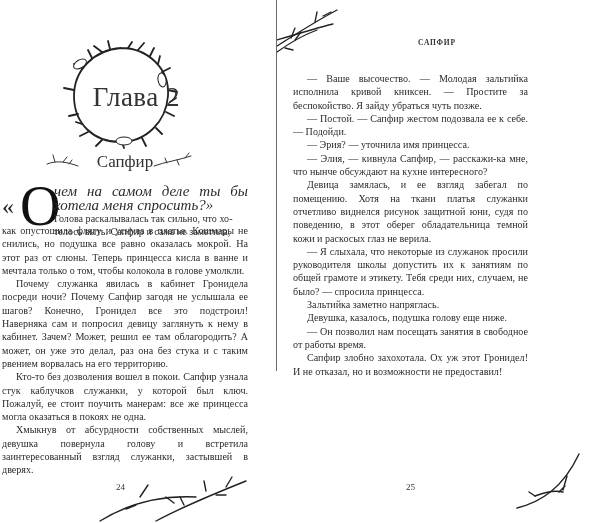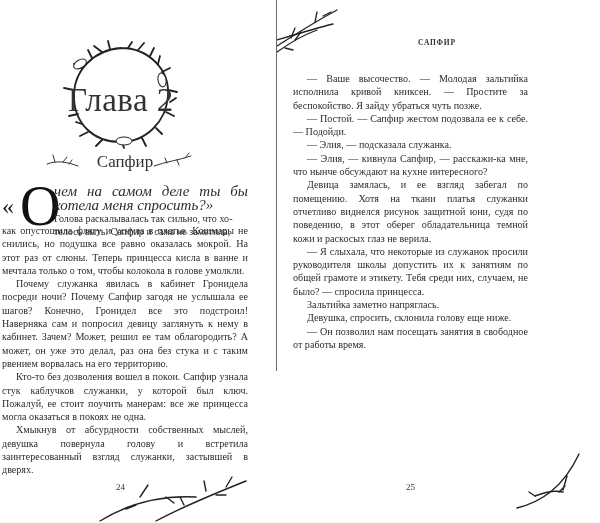--- a/index.html
+++ b/index.html
@@ -1,21 +1,21 @@
 <!DOCTYPE html>
 <html><head>
 <meta charset="utf-8">
 <style>
   html, body { margin:0; padding:0; background:#ffffff; }
   body { width:600px; height:523px; position:relative; overflow:hidden; font-family:"Liberation Serif","DejaVu Serif",serif; color:#2a2a2a; }
   .page { position:absolute; top:0; height:371px; background:#fff; }
   .page-left { left:0; width:276px; border-right:1px solid #6a6a6a; }
   .page-right { left:277px; width:323px; }
   .wreath { position:absolute; left:62px; top:40px; width:118px; height:110px; }
-  .chapter-title { position:absolute; left:62px; top:82px; width:118px; text-align:center; font-size:33px; color:#333; letter-spacing:0.5px; }
+  .chapter-title { position:absolute; left:62px; top:82px; width:118px; text-align:right; font-size:27px; color:#333; letter-spacing:0.5px; }
   .sub-branch-l { position:absolute; left:45px; top:152px; }
   .sub-branch-r { position:absolute; left:153px; top:152px; }
   .chapter-name { position:absolute; left:80px; top:152px; width:90px; text-align:center; font-size:17px; color:#333; }
   .text { font-size:10.1px; line-height:13.3px; text-align:justify; color:#2c2c2c; }
   .left-text { position:absolute; left:2px; top:184px; width:246px; }
   .drop-wrap { height:40px; position:relative; }
   .quote-mark { position:absolute; left:0; top:10px; font-size:24px; line-height:24px; color:#222; }
   .drop-o { position:absolute; left:18px; top:-6px; font-size:56px; line-height:56px; color:#111; }
   .drop-lines { position:absolute; left:52px; top:0; width:194px; }
   .italic-line { font-style:italic; font-size:15px; line-height:14px; }
@@ -94,27 +94,28 @@
       <path d="M0 52 C 14 42, 24 36, 40 30"></path>
       <path d="M14 38 l4 -10 M24 32 l-6 8 M38 22 l2 -10 M46 16 l8 -4 M8 48 l8 2"></path>
     </g>
   </svg>
 
   <div class="running-head">САПФИР</div>
 
   <div class="right-text text">
     <p class="indent">— Ваше высочество. — Молодая зальтийка исполнила кривой книксен. — Простите за беспокойство. Я зайду убраться чуть позже.</p>
     <p class="indent">— Постой. — Сапфир жестом подозвала ее к себе. — Подойди.</p>
-    <p class="indent">— Элия, — подсказала служанка.</p>
+    <p class="indent">— Эрия? — уточнила имя принцесса.</p>
     <p class="indent">— Элия, — кивнула Сапфир, — расскажи-ка мне, что нынче обсуждают на кухне интересного?</p>
     <p class="indent">Девица замялась, и ее взгляд забегал по помещению. Хотя на ткани платья служанки отчетливо виднелся рисунок защитной юни, судя по поведению, в этот оберег обладательница темной кожи и раскосых глаз не верила.</p>
     <p class="indent">— Я слыхала, что некоторые из служанок просили руководителя школы допустить их к занятиям по общей грамоте и этикету. Тебя среди них, случаем, не было? — спросила принцесса.</p>
     <p class="indent">Зальтийка заметно напряглась.</p>
-    <p class="indent">Девушка, спросить, склонила голову еще ниже.</p>
+    <p class="indent">Девушка, казалось, подушка голову еще ниже.</p>
     <p class="indent">— Он позволил нам посещать занятия в свободное от работы время.</p>
+    <p class="indent">Сапфир злобно захохотала. Ох уж этот Гронидел! И не отказал, но и возможности не предоставил!</p>
   </div>
 
   <div class="page-num" style="left:129px;top:482px;">25</div>
 
   <svg style="position:absolute;left:238px;top:452px;" width="66" height="60" viewBox="0 0 66 60">
     <g fill="none" stroke="#222" stroke-width="1.4" stroke-linecap="round">
       <path d="M2 56 C 26 50, 48 36, 64 2"></path>
       <path d="M20 44 C 30 40, 40 38, 48 40"></path>
       <path d="M52 24 l-4 14 M20 44 l-6 -4 M44 40 l6 -6"></path>
     </g>

